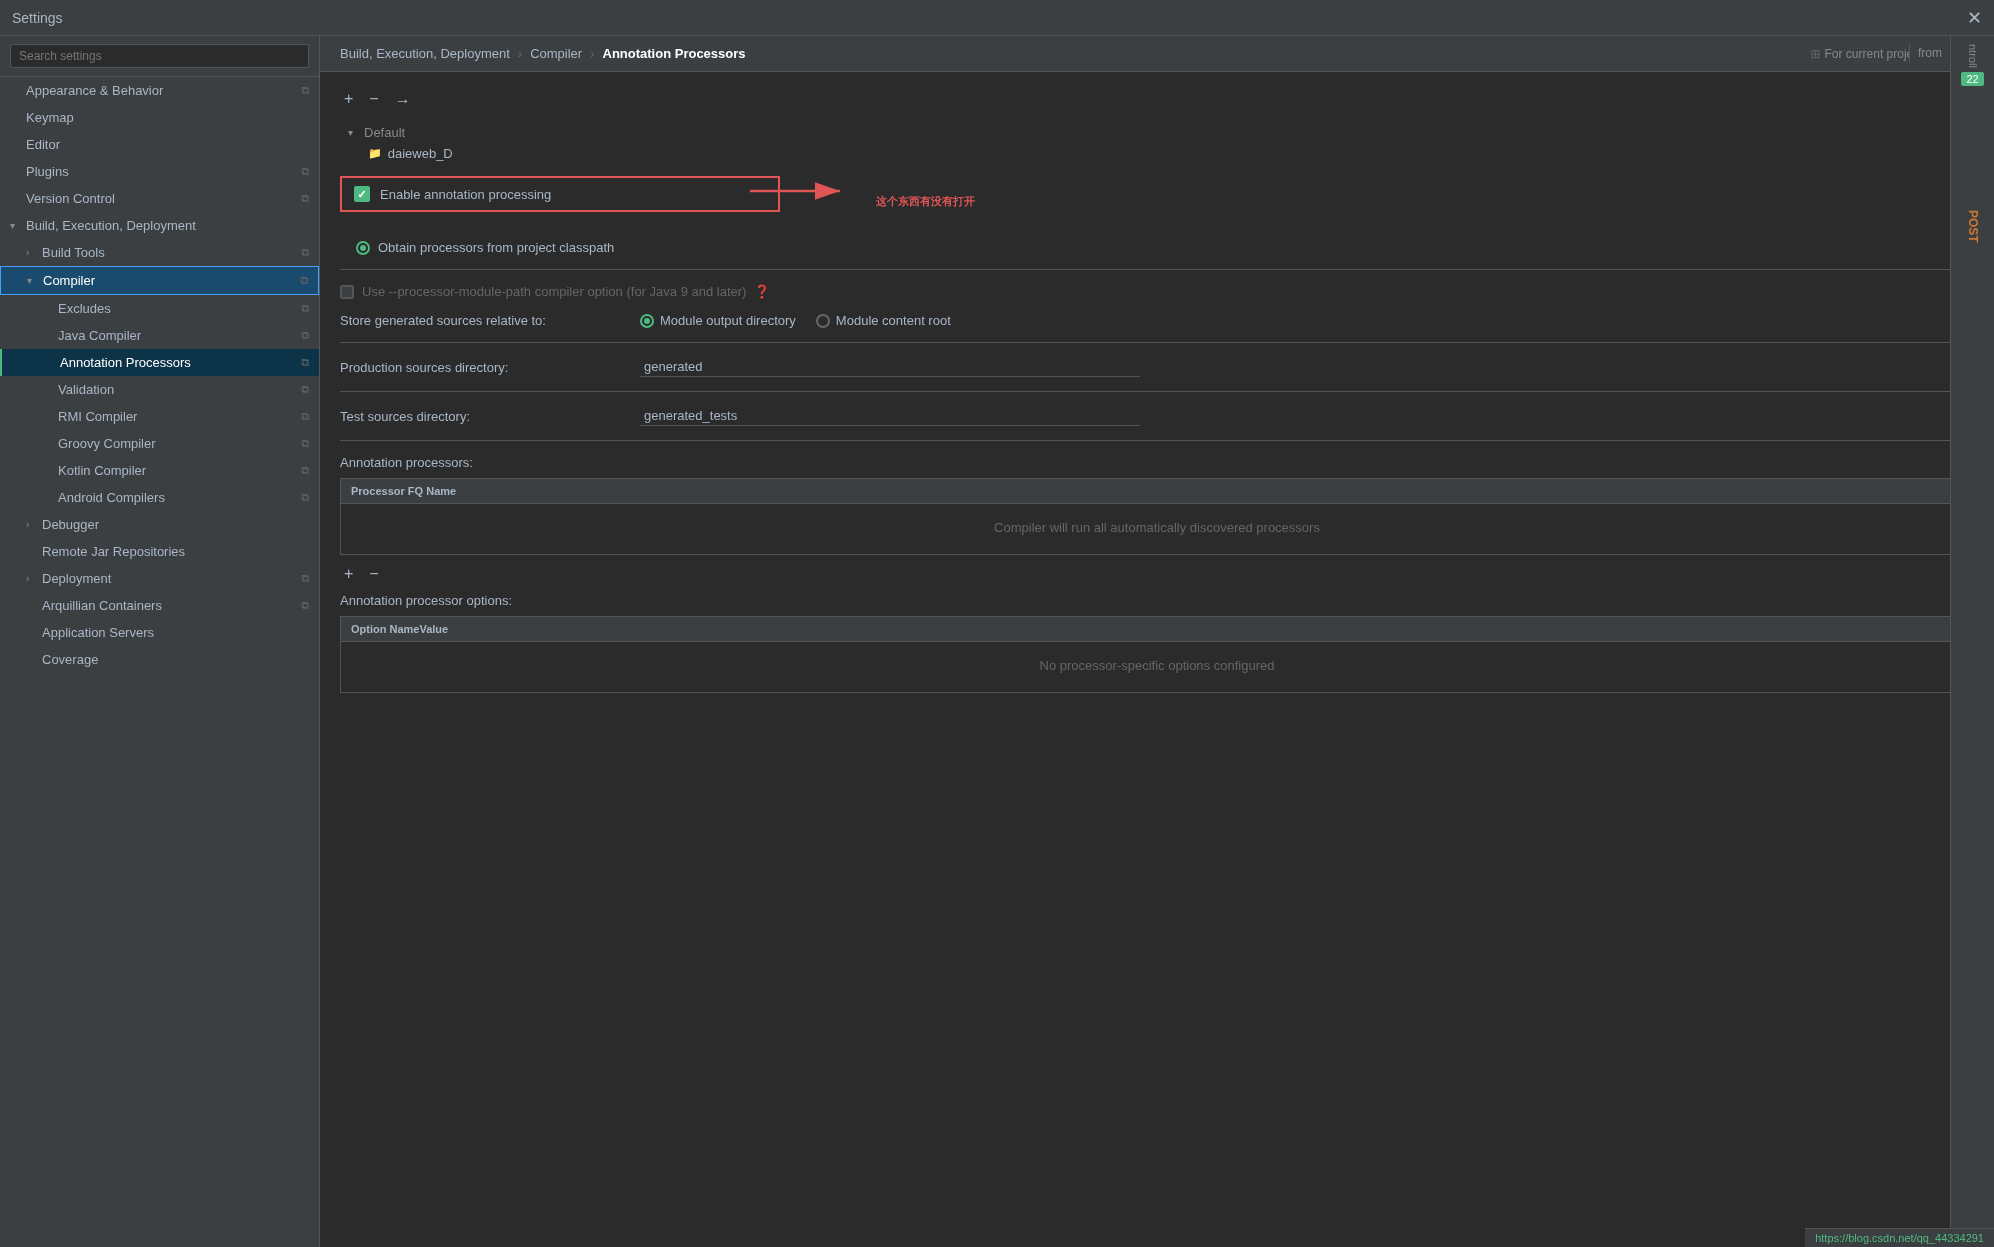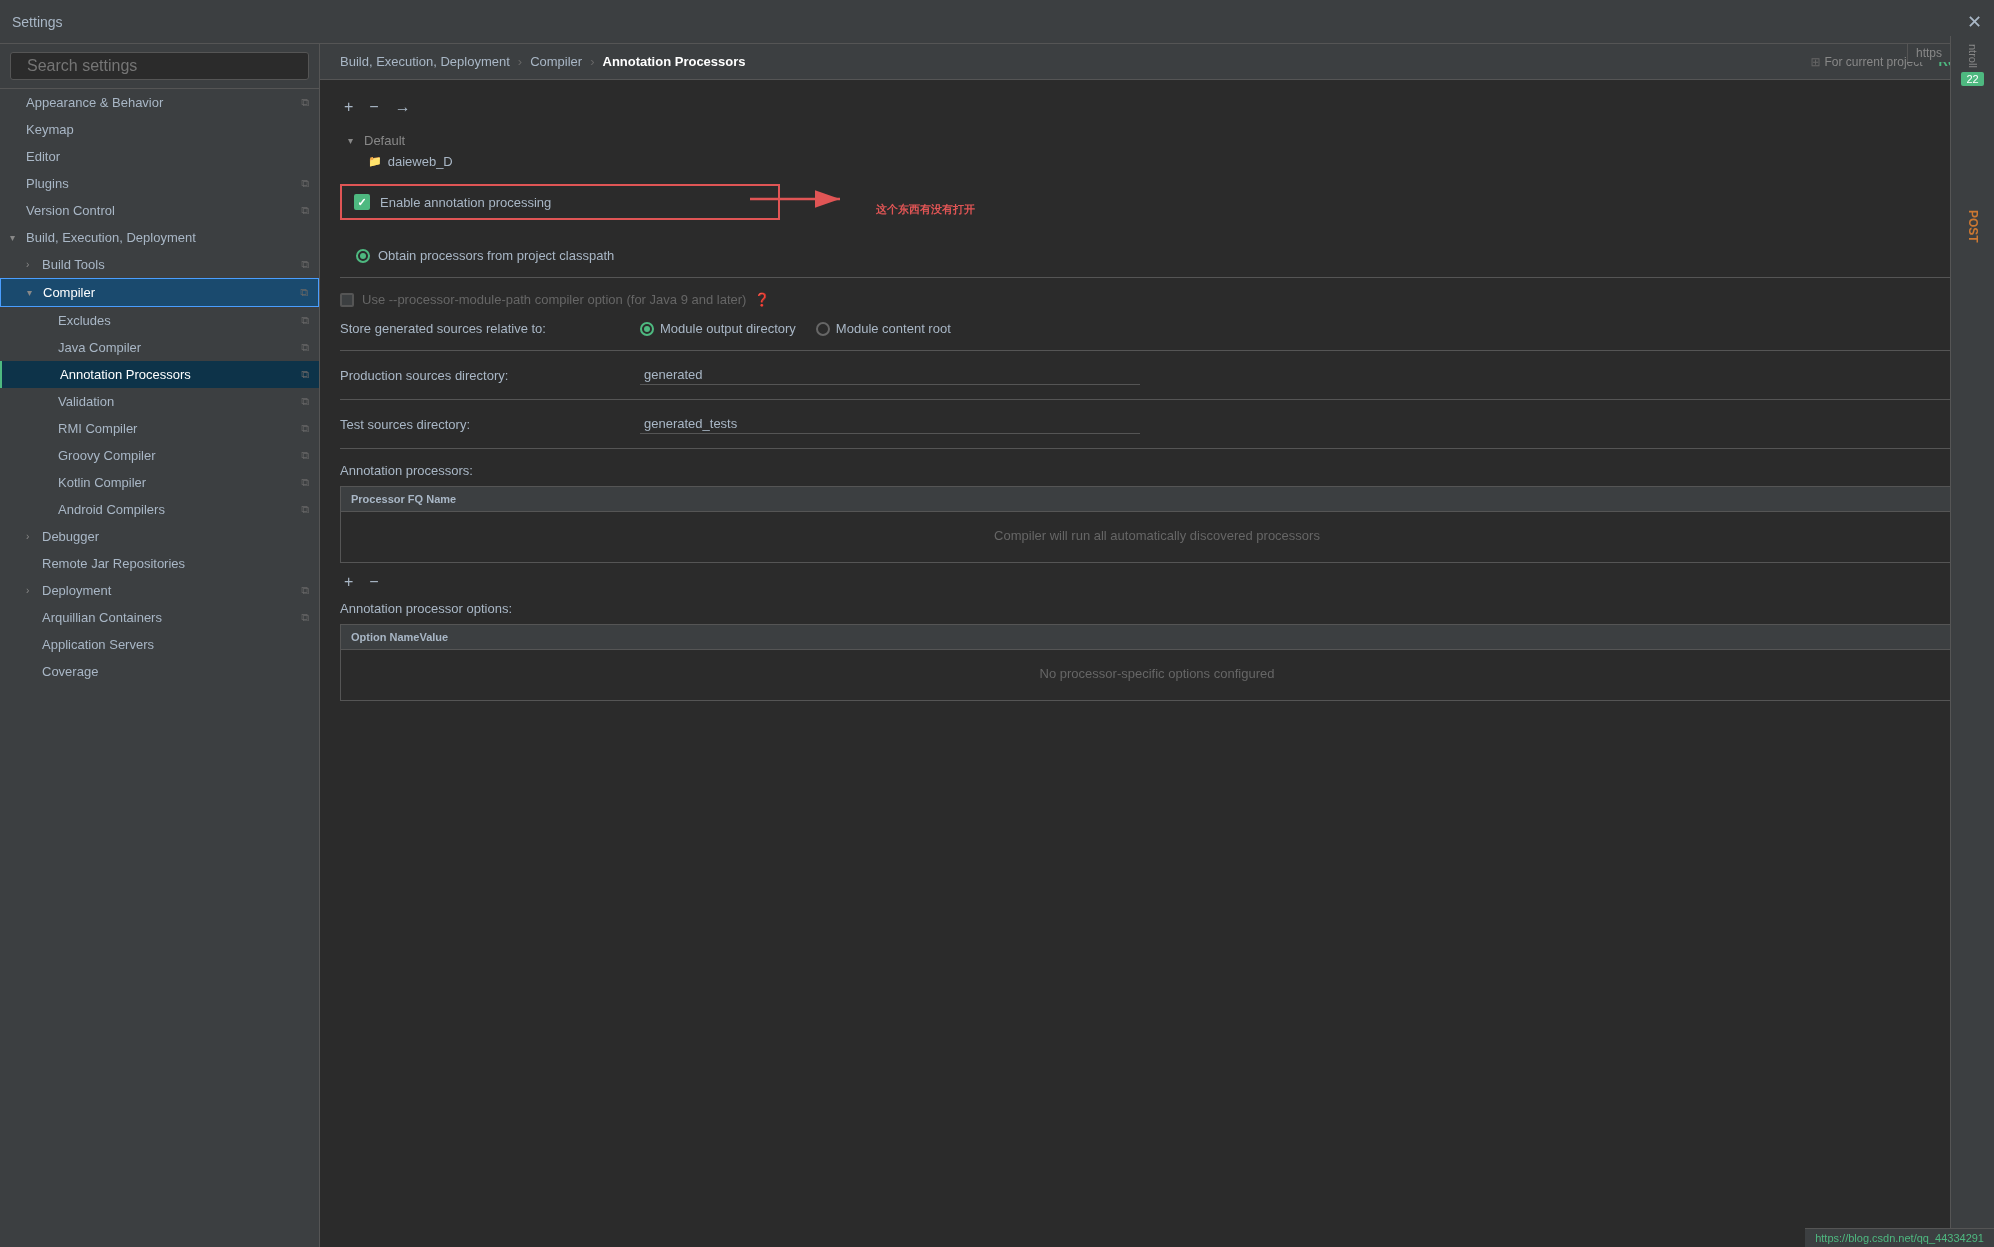--- a/index.html
+++ b/index.html
@@ -13,21 +13,21 @@
       overflow: hidden;
       display: flex;
       flex-direction: column;
     }
     .title-bar {
       background: #3c3f41;
       display: flex;
       align-items: center;
       justify-content: space-between;
       padding: 0 12px;
-      height: 44px;
+      height: 36px;
       border-bottom: 1px solid #555;
     }
     .title-bar-title {
       color: #a9b7c6;
       font-size: 14px;
     }
     .title-bar-close {
       color: #a9b7c6;
       font-size: 18px;
       cursor: pointer;
@@ -51,23 +51,23 @@
     .sidebar-search {
       padding: 8px 10px;
       background: #3c3f41;
       border-bottom: 1px solid #555;
     }
     .sidebar-search input {
       width: 100%;
       background: #2b2b2b;
       border: 1px solid #555;
       color: #a9b7c6;
-      padding: 4px 16px;
+      padding: 4px 8px;
       border-radius: 3px;
-      font-size: 16px;
+      font-size: 12px;
     }
     .sidebar-item {
       display: flex;
       align-items: center;
       padding: 6px 10px 6px 16px;
       cursor: pointer;
       color: #a9b7c6;
       font-size: 13px;
       position: relative;
     }
@@ -620,18 +620,18 @@
     </div>
   </div>
 
   <div class="right-panel-deco">
     <span class="right-deco-text">ntroll</span>
     <span class="teal-badge">22</span>
     <div style="margin-top:120px;">
       <span style="color:#cc7832; font-size:12px; font-weight:bold; writing-mode:vertical-rl;">POST</span>
     </div>
     <div style="position:absolute; right:44px; top:8px; background:#3c3f41; padding:2px 8px; border-left:1px solid #555; font-size:12px; color:#888;">
-      <span>https</span>
+      <span>from</span>
     </div>
   </div>
 </div>
 
 <div class="url-bar">https://blog.csdn.net/qq_44334291</div>
 
 </body></html>

